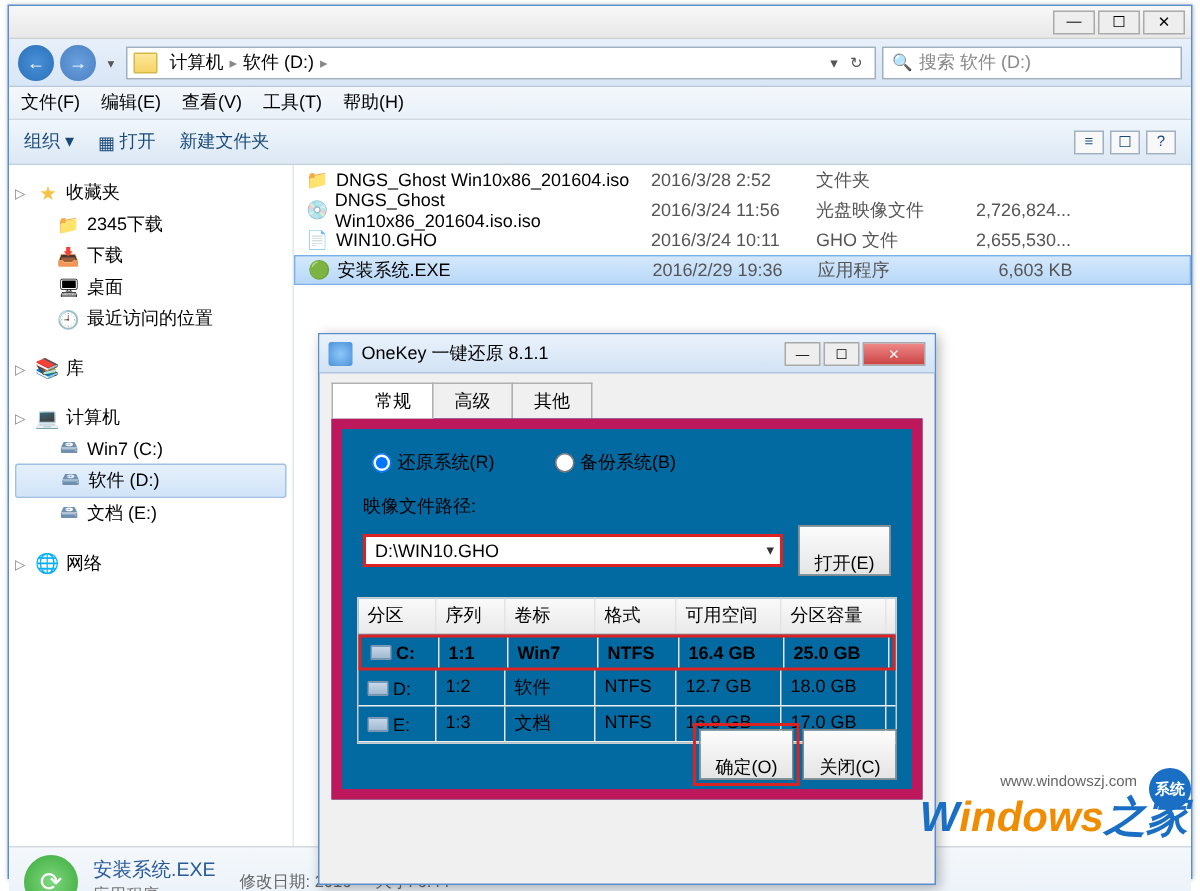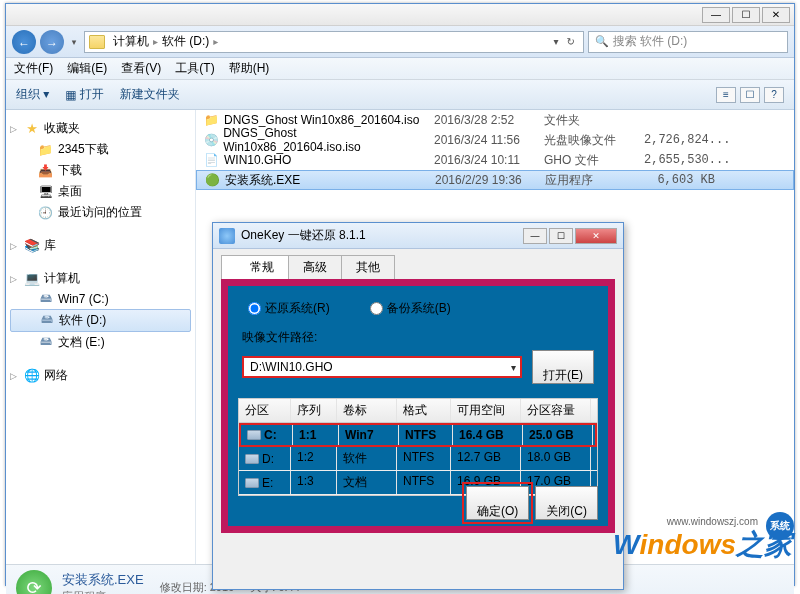--- a/index.html
+++ b/index.html
@@ -46,21 +46,21 @@
 
 .filearea { flex: 1; background: #fff; }
 .fileheader { display: flex; height: 24px; border-bottom: 1px solid #e0e4e8; font-size: 12px; color: #456; }
 .fileheader div { padding: 4px 8px; border-right: 1px solid #e8ecf0; }
 .fh-name { width: 230px; } .fh-date { width: 110px; } .fh-type { width: 100px; } .fh-size { width: 90px; }
 .filerow { display: flex; height: 20px; font-size: 12px; align-items: center; cursor: pointer; }
 .filerow.sel { background: linear-gradient(#d4e8fc,#b8d8f8); border: 1px solid #7ab0e8; }
 .filerow .fc-name { width: 230px; padding-left: 8px; display: flex; align-items: center; gap: 4px; }
 .filerow .fc-date { width: 110px; padding-left: 8px; color: #555; }
 .filerow .fc-type { width: 100px; padding-left: 8px; color: #555; }
-.filerow .fc-size { width: 90px; padding-left: 8px; text-align: right; padding-right: 12px; color: #555; font-family: Liberation Mono, monospace; }
+.filerow .fc-size { width: 90px; padding-left: 8px; text-align: right; padding-right: 12px; color: #555; }
 .filerow .icn { width: 16px; height: 16px; display: flex; align-items: center; justify-content: center; font-size: 12px; }
 
 .detailpane { height: 46px; border-top: 1px solid #d0d8e0; background: linear-gradient(#f4f8fc,#e8f0f8); display: flex; align-items: center; padding: 4px 10px; font-size: 12px; gap: 10px; color: #444; }
 .detailpane .bigicon { width: 36px; height: 36px; border-radius: 50%; background: radial-gradient(#7dd87d,#3aa83a); display: flex; align-items: center; justify-content: center; color: #fff; font-size: 18px; }
 .detailpane .dtext .fname { font-size: 13px; color: #2a5a9a; }
 .detailpane .dtext .ftype { font-size: 11px; color: #777; }
 .detailpane .meta { font-size: 11px; color: #666; margin-left: 6px; text-align: right; }
 
 
 .dialog { position: absolute; left: 212px; top: 222px; width: 412px; height: 368px; background: #f0f0f0; border: 1px solid #5a8fce; box-shadow: 2px 2px 8px rgba(0,0,0,0.3); font-size: 12px; }

